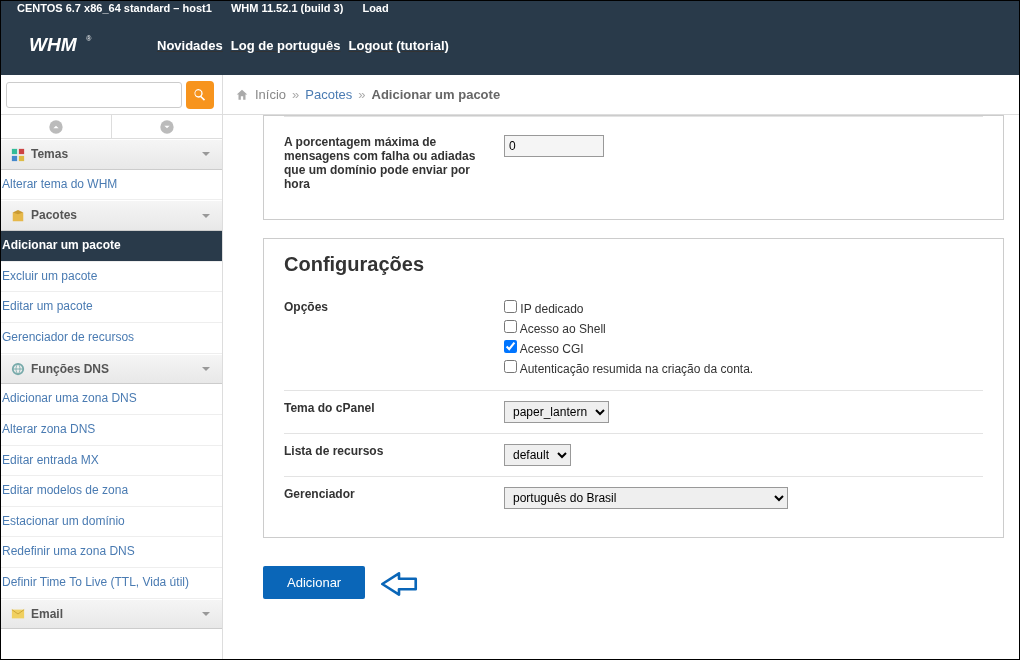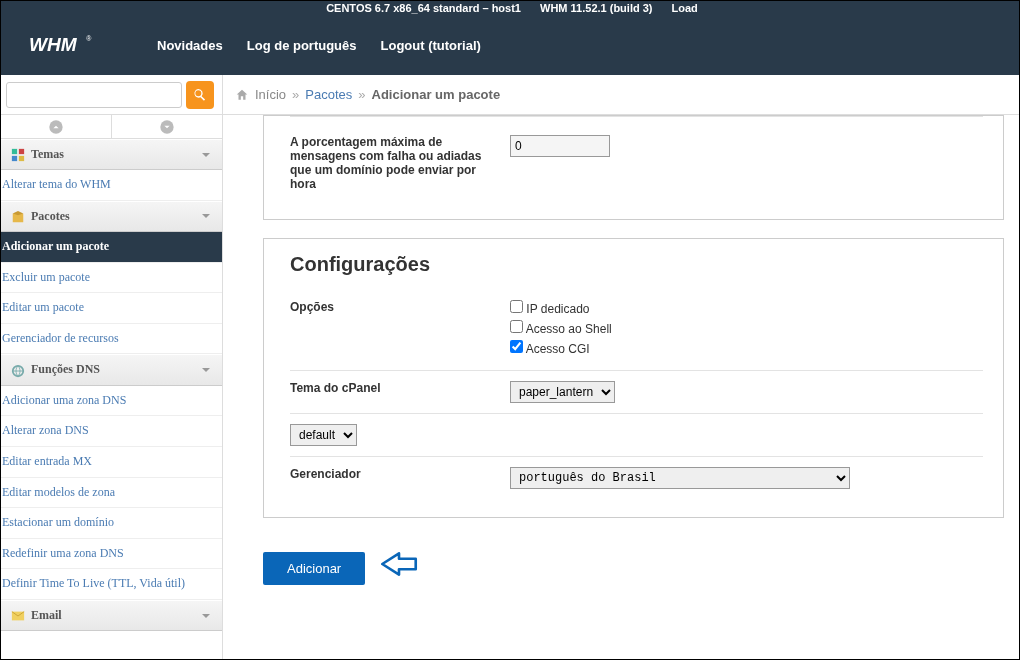--- a/index.html
+++ b/index.html
@@ -1,68 +1,68 @@
 <!DOCTYPE html>
 <html><head>
 <meta charset="utf-8">
 <style>
 * { box-sizing: border-box; margin: 0; padding: 0; }
 body { font-family: Verdana, Arial, sans-serif; font-size: 12px; background: #fff; color: #333; width: 1020px; height: 660px; overflow: hidden; position: relative; border: 1px solid #000; }
 
-.statusbar { background: #293a4a; color: #fff; height: 14px; line-height: 14px; text-align: center; padding-right: 12px; font-size: 11px; font-weight: bold; }
+.statusbar { background: #293a4a; color: #fff; height: 14px; line-height: 14px; text-align: left; padding-right: 12px; font-size: 11px; font-weight: bold; }
 .statusbar span { margin-left: 16px; }
 
 .topnav { background: #293a4a; height: 60px; display: flex; align-items: center; padding: 0 16px; }
 .logo { height: 30px; display: flex; align-items: center; margin-left: 12px; }
 .logo svg { height: 26px; }
-.navlinks { display: flex; gap: 24px; margin-left: 24px; }
+.navlinks { display: flex; gap: 8px; margin-left: 24px; text-decoration: underline; }
 .navlinks a { color: #fff; text-decoration: none; font-weight: bold; font-size: 13px; }
 
 .subbar { display: flex; border-bottom: 1px solid #ddd; height: 40px; }
 .searchwrap { width: 222px; padding: 5px 8px 5px 5px; display: flex; align-items: center; gap: 4px; border-right: 1px solid #ddd; }
 .searchwrap input { flex: 1; height: 26px; border: 1px solid #ccc; border-radius: 3px; padding: 0 6px; font-size: 12px; }
 .searchbtn { width: 28px; height: 28px; background: #f7941d; border-radius: 4px; display: flex; align-items: center; justify-content: center; cursor: pointer; }
 .searchbtn svg { width: 16px; height: 16px; fill: #fff; }
 .breadcrumb { flex: 1; display: flex; align-items: center; padding-left: 12px; color: #888; font-size: 13px; gap: 6px; }
 .breadcrumb .home-icon { width: 14px; height: 14px; fill: #aaa; }
 .breadcrumb .sep { color: #aaa; }
 .breadcrumb .current { color: #666; font-weight: bold; }
 .breadcrumb-link { color: #4a7bb2; }
 
 .bodyrow { display: flex; height: calc(100% - 114px); }
 .sidecol { width: 222px; border-right: 1px solid #ddd; background: #fff; display: flex; flex-direction: column; }
 .collapsebar { height: 24px; display: flex; border-bottom: 1px solid #ddd; }
 .collapsebar div { flex: 1; display: flex; align-items: center; justify-content: center; cursor: pointer; }
 .collapsebar div:first-child { border-right: 1px solid #ddd; }
 .collapsebar svg { width: 16px; height: 16px; fill: #999; }
 
-.sidescroll { flex: 1; overflow-y: scroll; font-family: Liberation Serif, serif; }
+.sidescroll { flex: 1; overflow-y: scroll; }
 .sidescroll::-webkit-scrollbar { width: 14px; }
 .sidescroll::-webkit-scrollbar-track { background: #f1f1f1; }
 .sidescroll::-webkit-scrollbar-thumb { background: #c1c1c1; }
 
 .sidegroup { background: linear-gradient(#f5f5f5,#e8e8e8); border-top: 1px solid #fff; border-bottom: 1px solid #ccc; padding: 7px 10px; display: flex; align-items: center; justify-content: space-between; cursor: pointer; font-size: 12px; color: #555; font-weight: bold; }
 .sidegroup .gicon { width: 14px; height: 14px; margin-right: 6px; display: inline-block; vertical-align: middle; }
 .sidegroup .expand { width: 12px; height: 12px; }
 .sideitem { padding: 7px 1px; border-bottom: 1px solid #eee; color: #4a7bb2; cursor: pointer; font-size: 12px; line-height: 1.3; }
 .sideitem.active { background: #293a4a; color: #fff; font-weight: bold; }
 
 .maincol { flex: 1; background: #fff; overflow-y: auto; padding: 0; }
-.box { border: 1px solid #ccc; background: #fff; margin: 0 15px 18px 40px; padding-left: 6px; }
+.box { border: 1px solid #ccc; background: #fff; margin: 0 15px 18px 40px; }
 .box .padded { padding: 14px 20px 18px; }
 .row { display: flex; align-items: flex-start; padding: 10px 0; border-bottom: 1px solid #e3e3e3; }
 .row:last-child { border-bottom: none; }
 .rowlabel { width: 220px; font-weight: bold; font-size: 12px; color: #333; padding-right: 10px; }
 .rowval { flex: 1; }
 .rowval input[type=text] { width: 100px; border: 1px solid #999; padding: 3px 4px; font-size: 12px; background:#f5f5f5; }
 .rowval label { display: block; margin-bottom: 4px; font-size: 12px; color: #333; }
 .rowval select { font-size: 12px; padding: 2px 4px; border: 1px solid #999; }
-.rowval select.wide { width: 340px; font-family: Liberation Mono, monospace; }
+.rowval select.wide { width: 284px; }
 .boxtitle { font-size: 20px; font-weight: bold; padding: 14px 20px 0; color: #333; }
-.btnrow { padding: 10px 0 20px 40px; display: flex; align-items: flex-end; gap: 12px; }
+.btnrow { padding: 10px 0 20px 40px; display: flex; align-items: flex-start; gap: 12px; }
 .bluebtn { background: #0a66b8; color: #fff; border: none; padding: 9px 24px; font-size: 13px; border-radius: 2px; cursor: pointer; }
 .arrow svg { width: 44px; height: 36px; stroke: #0a66b8; fill: none; stroke-width: 3; }
 .hr-inside { border: none; border-top: 1px solid #e3e3e3; margin: 0 20px 6px; }
 </style>
 </head>
 <body>
 
 <div class="statusbar">
   <span>CENTOS 6.7 x86_64 standard – host1</span>
   <span>WHM 11.52.1 (build 3)</span>
@@ -190,27 +190,29 @@
 
     <div class="box">
       <div class="boxtitle">Configurações</div>
       <div class="padded">
         <div class="row">
           <div class="rowlabel">Opções</div>
           <div class="rowval">
             <label><input type="checkbox" style=""> <span>IP dedicado</span></label>
             <label><input type="checkbox" style=""> <span>Acesso ao Shell</span></label>
             <label><input type="checkbox" checked="" style=""> <span>Acesso CGI</span></label>
+            <label><input type="checkbox" style=""> <span>Autenticação resumida na criação da conta.</span></label>
           </div>
         </div>
         <div class="row">
           <div class="rowlabel">Tema do cPanel</div>
           <div class="rowval"><select><option>paper_lantern</option></select></div>
         </div>
         <div class="row">
+          <div class="rowlabel">Lista de recursos</div>
           <div class="rowval"><select><option>default</option></select></div>
         </div>
         <div class="row">
           <div class="rowlabel">Gerenciador</div>
           <div class="rowval"><select class="wide"><option>português do Brasil</option></select></div>
         </div>
       </div>
     </div>
 
     <div class="btnrow">

